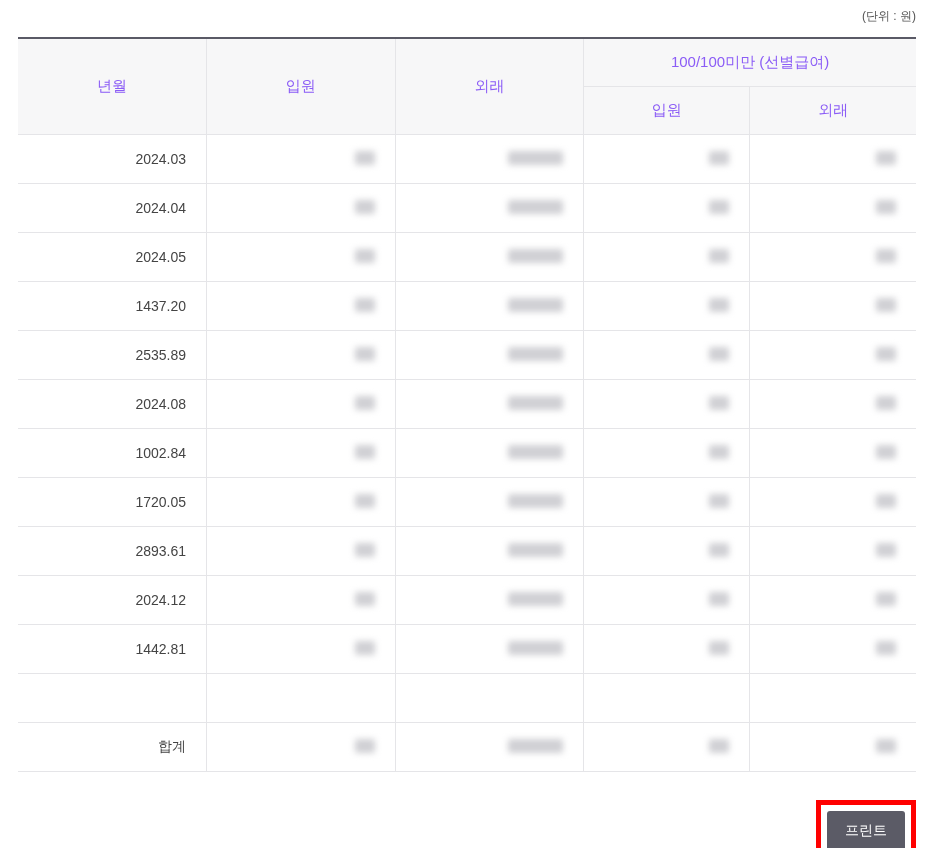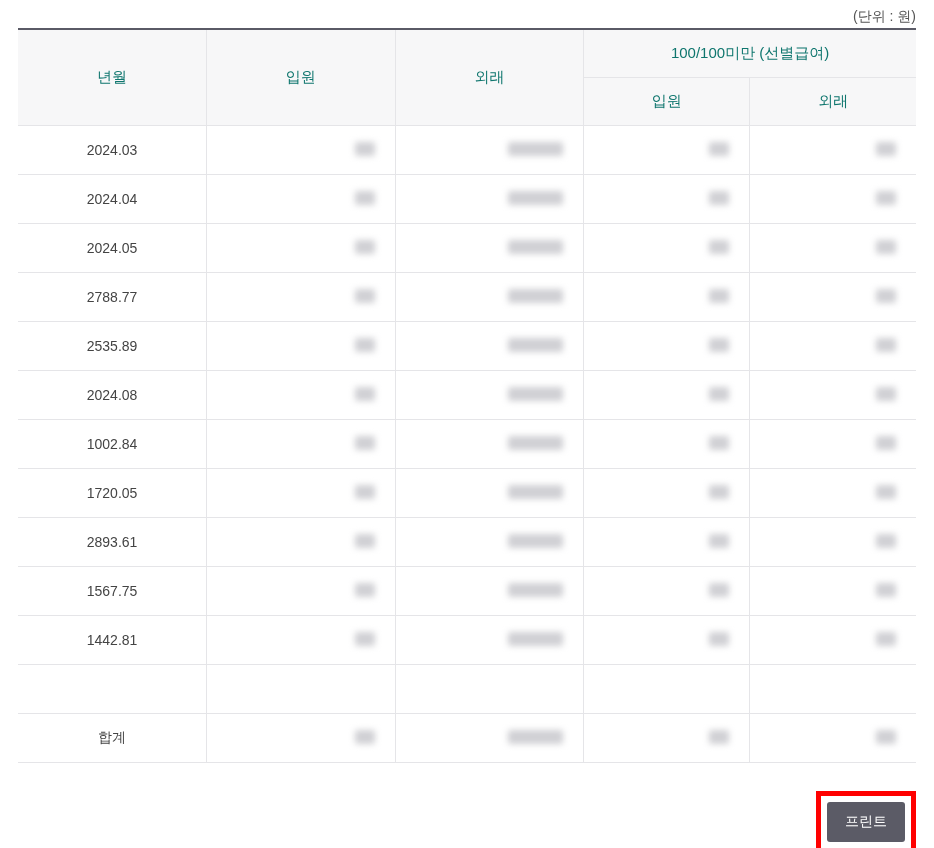--- a/index.html
+++ b/index.html
@@ -12,55 +12,55 @@
       background: #ffffff;
       padding: 0;
       width: 934px;
       color: #333;
     }
     .container {
       padding: 0 18px;
     }
     .unit-label {
       text-align: right;
-      font-size: 14px;
+      font-size: 12px;
       color: #555;
-      padding: 8px 0 2px 0;
+      padding: 8px 0 12px 0;
     }
     .data-table {
       width: 100%;
       border-collapse: collapse;
       border-top: 2px solid #5a5a66;
     }
     .data-table thead th {
       background: #f7f7f8;
       font-weight: 500;
       font-size: 15px;
-      color: #0f766e;
+      color: #8b5cf6;
       padding: 14px 8px;
       border-bottom: 1px solid #e5e5e8;
       border-right: 1px solid #e5e5e8;
       text-align: center;
     }
     .data-table thead th:last-child {
       border-right: none;
     }
     .data-table tbody td {
       padding: 14px 20px;
       border-bottom: 1px solid #e5e5e8;
       border-right: 1px solid #e5e5e8;
       font-size: 14px;
       color: #444;
       height: 49px;
     }
     .data-table tbody td:last-child {
       border-right: none;
     }
     .data-table tbody td.col-month {
-      text-align: center;
+      text-align: right;
     }
     .data-table tbody td.col-value {
       text-align: right;
     }
     .blurred {
       display: inline-block;
       background: #d0d0d4;
       filter: blur(3px);
       min-width: 20px;
       height: 14px;
@@ -133,21 +133,21 @@
           <td class="col-value"><span class="blurred w20"></span></td>
         </tr>
         <tr>
           <td class="col-month">2024.05</td>
           <td class="col-value"><span class="blurred w20"></span></td>
           <td class="col-value"><span class="blurred w55"></span></td>
           <td class="col-value"><span class="blurred w20"></span></td>
           <td class="col-value"><span class="blurred w20"></span></td>
         </tr>
         <tr>
-          <td class="col-month">2788.77</td>
+          <td class="col-month">1437.20</td>
           <td class="col-value"><span class="blurred w20"></span></td>
           <td class="col-value"><span class="blurred w55"></span></td>
           <td class="col-value"><span class="blurred w20"></span></td>
           <td class="col-value"><span class="blurred w20"></span></td>
         </tr>
         <tr>
           <td class="col-month">2535.89</td>
           <td class="col-value"><span class="blurred w20"></span></td>
           <td class="col-value"><span class="blurred w55"></span></td>
           <td class="col-value"><span class="blurred w20"></span></td>
@@ -175,21 +175,21 @@
           <td class="col-value"><span class="blurred w20"></span></td>
         </tr>
         <tr>
           <td class="col-month">2893.61</td>
           <td class="col-value"><span class="blurred w20"></span></td>
           <td class="col-value"><span class="blurred w55"></span></td>
           <td class="col-value"><span class="blurred w20"></span></td>
           <td class="col-value"><span class="blurred w20"></span></td>
         </tr>
         <tr>
-          <td class="col-month">1567.75</td>
+          <td class="col-month">2024.12</td>
           <td class="col-value"><span class="blurred w20"></span></td>
           <td class="col-value"><span class="blurred w55"></span></td>
           <td class="col-value"><span class="blurred w20"></span></td>
           <td class="col-value"><span class="blurred w20"></span></td>
         </tr>
         <tr>
           <td class="col-month">1442.81</td>
           <td class="col-value"><span class="blurred w20"></span></td>
           <td class="col-value"><span class="blurred w55"></span></td>
           <td class="col-value"><span class="blurred w20"></span></td>

